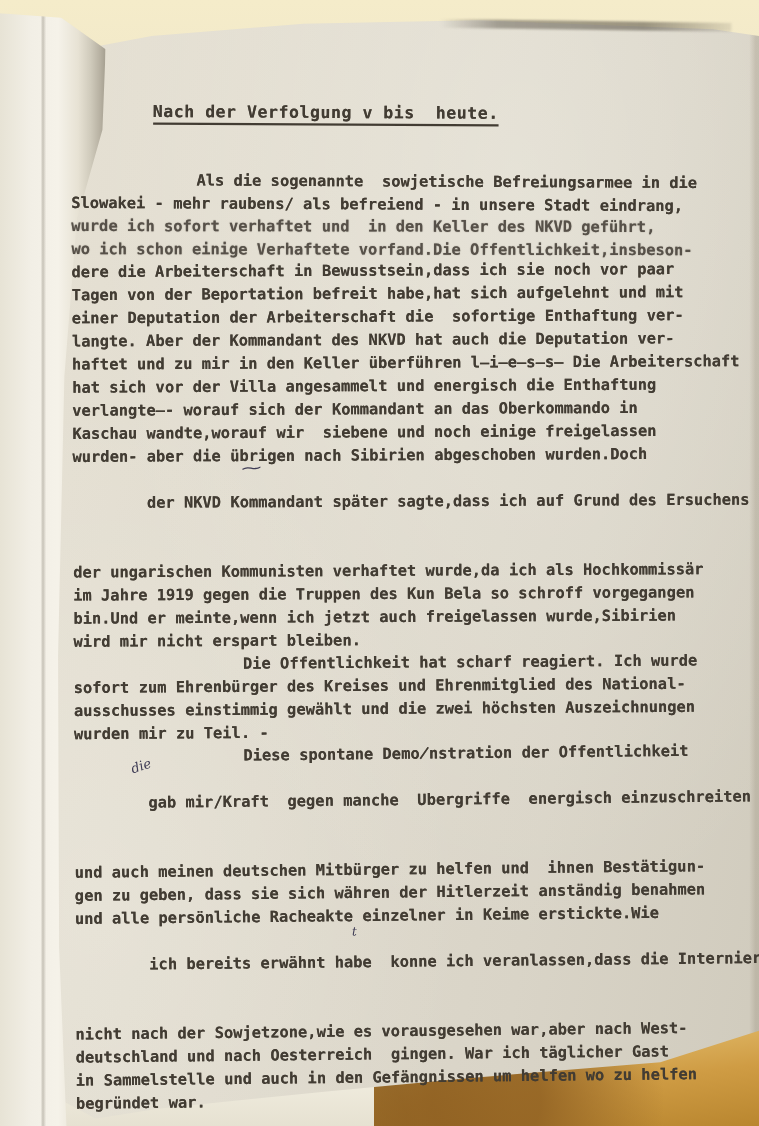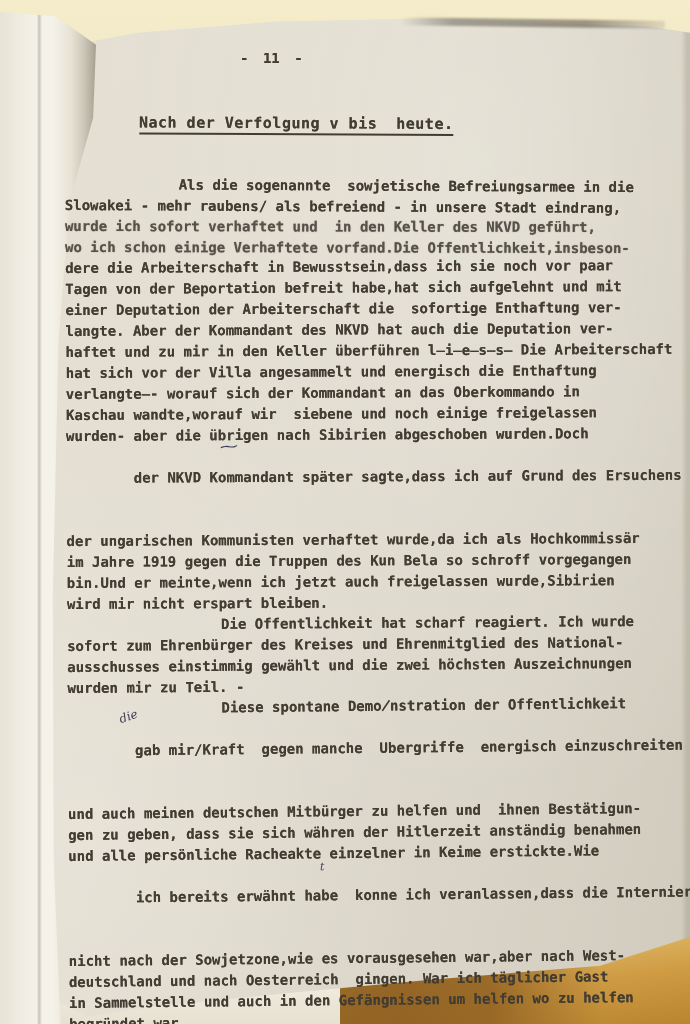--- a/index.html
+++ b/index.html
@@ -94,21 +94,20 @@
   <div class="desk"></div>
   <div class="desk-cream"></div>
   <div class="dark-bar"></div>
 
   <div class="paper"></div>
   <div class="worn-top"></div>
   <div class="pages-edge"></div>
 
   <div class="typed">
 
-    <div class="line pagenum">- 11 -</div>
 
     <div class="line heading">
       <span class="u">Nach der Verfolgung v bis  heute.</span>
     </div>
 
     <div class="para p1">
       <div class="line ind-a t1">Als die sogenannte  sowjetische Befreiungsarmee in die</div>
       <div class="line t1">Slowakei - mehr raubens/ als befreiend - in unsere Stadt eindrang,</div>
       <div class="line t2 soft">wurde ich sofort verhaftet und  in den Keller des NKVD geführt,</div>
       <div class="line t2 soft">wo ich schon einige Verhaftete vorfand.Die Offentlichkeit,insbeson-</div>

